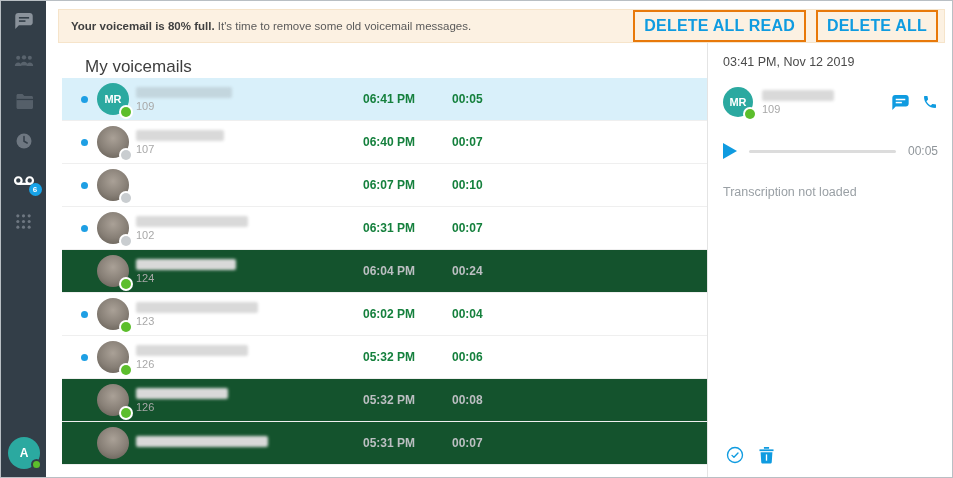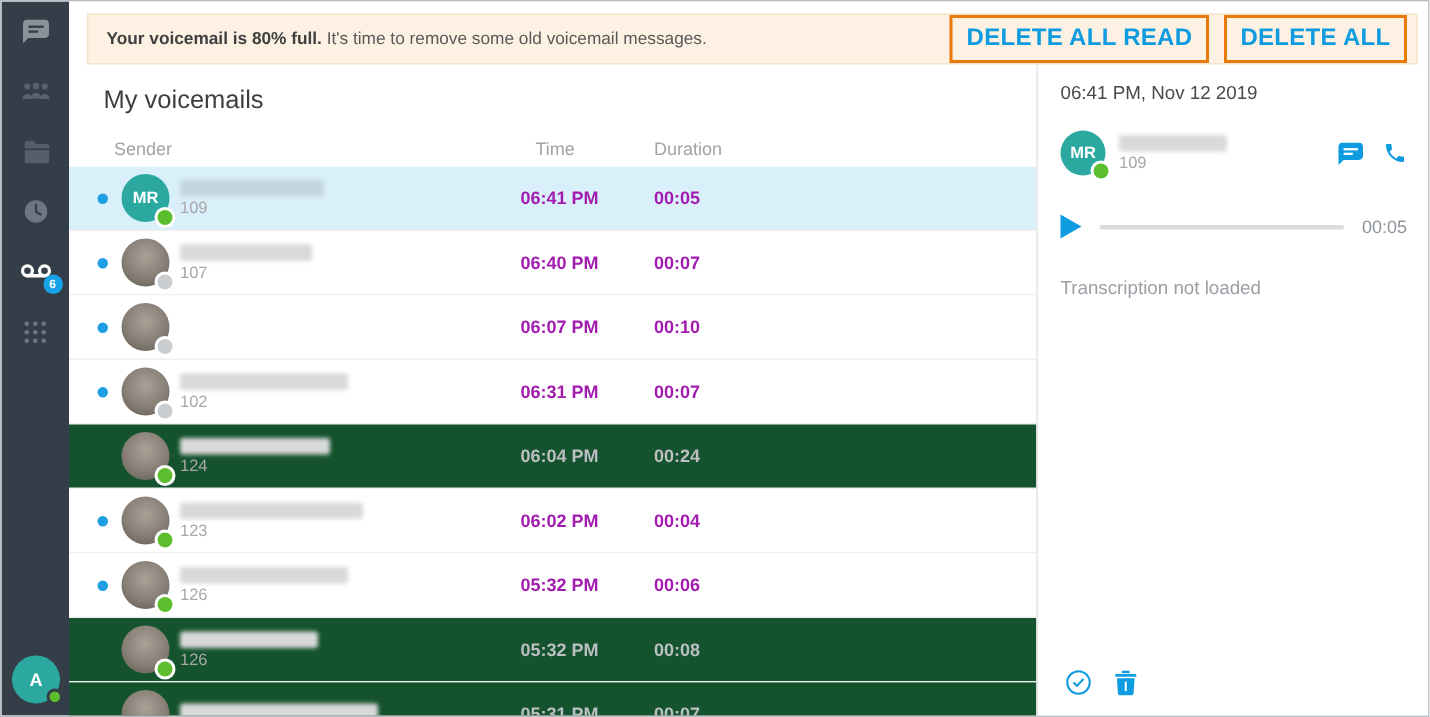--- a/index.html
+++ b/index.html
@@ -35,21 +35,21 @@
     display:flex; align-items:center; padding:0 6px 0 12px; gap:10px;
   }
   .banner-msg { flex:1; font-size:11.5px; color:#5a5a5a; }
   .banner-msg b { color:#404040; }
   .banner-btn {
     border:2px solid #e8790a; background:transparent; color:#0f9be0;
     font-family:"Liberation Sans", sans-serif; font-size:16px; font-weight:bold;
     letter-spacing:.2px; padding:5px 9px; cursor:pointer; white-space:nowrap;
   }
   
-  .columns { display:flex; height:434px; }
+  .columns { display:flex; height:434px;margin-left:16px; }
   .list-pane { width:645px; position:relative; }
   .detail-pane { flex:1; border-left:1px solid #e4e4e4; position:relative; padding:0 14px 0 15px; }
   
   .page-title { margin:13px 0 0 23px; font-size:17px; font-weight:400; color:#3e3e3e; line-height:22px; }
   .list-header { position:relative; height:33px; color:#a3a3a3; font-size:12px; }
   .list-header .h-sender { position:absolute; left:30px; bottom:5px; }
   .list-header .h-time { position:absolute; left:311px; bottom:5px; }
   .list-header .h-duration { position:absolute; left:390px; bottom:5px; }
   .rows { overflow:hidden; }
   .row {
@@ -63,21 +63,21 @@
   .avatar { position:relative; width:32px; height:32px; border-radius:50%; flex:0 0 auto; margin-right:7px; }
   .avatar.photo { background:radial-gradient(circle at 50% 38%, #aaa197 0%, #877f76 55%, #5e584f 100%); }
   .avatar.initials { background:#2ba9a0; color:#fff; font-size:11px; font-weight:bold; display:flex; align-items:center; justify-content:center; }
   .presence-dot { position:absolute; right:-2px; bottom:-2px; width:10px; height:10px; border-radius:50%; box-shadow:0 0 0 2px #fff; }
   .presence-dot.green { background:#5cbe2c; }
   .presence-dot.gray { background:#c9cdd0; }
   .name-col { display:flex; flex-direction:column; gap:3px; }
   .name-blur { height:11px; border-radius:2px; background:#d9d9d9; filter:blur(1.5px); }
   .row.selected .name-blur { background:#c3d6de; }
   .ext { font-size:11px; color:#a8a8a8; line-height:11px; }
-  .cell { position:absolute; top:50%; transform:translateY(-50%); font-size:12px; font-weight:bold; color:#a21caf; }
+  .cell { position:absolute; top:50%; transform:translateY(-50%); font-size:12px; font-weight:bold; color:#15803d; }
   .cell.time { left:301px; }
   .cell.duration { left:390px; }
   .row.read .cell { color:#bcbfc2; font-weight:bold; }
   
   .detail-date { margin-top:12px; font-size:12.5px; color:#4a4a4a; }
   .contact-line { margin-top:18px; display:flex; align-items:center; }
   .contact-avatar { position:relative; width:30px; height:30px; border-radius:50%; background:#2ba9a0; color:#fff; font-size:11px; font-weight:bold; display:flex; align-items:center; justify-content:center; flex:0 0 auto; }
   .contact-avatar .presence-dot { box-shadow:0 0 0 2px #fff; }
   .contact-meta { margin-left:9px; display:flex; flex-direction:column; gap:3px; flex:1; }
   .contact-actions { display:flex; gap:13px; align-items:center; }
@@ -174,25 +174,20 @@
     <div class="banner">
       <span class="banner-msg"><b>Your voicemail is 80% full.</b><span> It's time to remove some old voicemail messages.</span></span>
       <button class="banner-btn">DELETE ALL READ</button>
       <button class="banner-btn">DELETE ALL</button>
     </div>
 
     <div class="columns">
 
       <main class="list-pane">
         <h1 class="page-title">My voicemails</h1>
-        <div class="list-header">
-          <span class="h-sender">Sender</span>
-          <span class="h-time">Time</span>
-          <span class="h-duration">Duration</span>
-        </div>
         <div class="rows" id="rows">
   <div class="row selected">
     <span class="unread-dot"></span>
     <span class="avatar initials">
       <span class="initials-text">MR</span>
       <span class="presence-dot green"></span>
     </span>
     <span class="name-col">
       <span class="name-blur" style="width: 96px;"></span>
       <span class="ext">109</span>
@@ -305,21 +300,21 @@
       <span class="name-blur" style="width: 132px;"></span>
       <span class="ext"></span>
     </span>
     <span class="cell time">05:31 PM</span>
     <span class="cell duration">00:07</span>
   </div>
 </div>
       </main>
 
       <section class="detail-pane">
-        <div class="detail-date">06:41 PM, Nov 12 2019</div>
+        <div class="detail-date">03:41 PM, Nov 12 2019</div>
         <div class="contact-line">
           <span class="contact-avatar">
             <span>MR</span>
             <span class="presence-dot green"></span>
           </span>
           <span class="contact-meta">
             <span class="name-blur" style="width:72px"></span>
             <span class="ext">109</span>
           </span>
           <span class="contact-actions">

